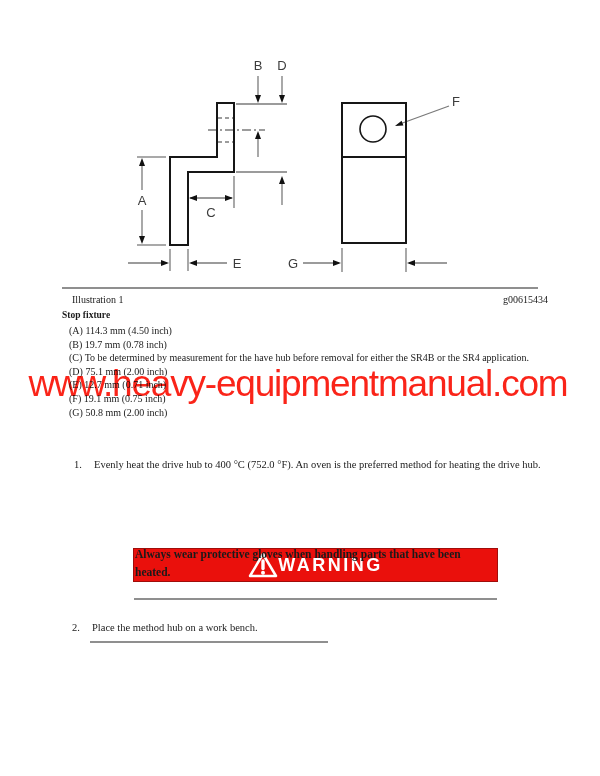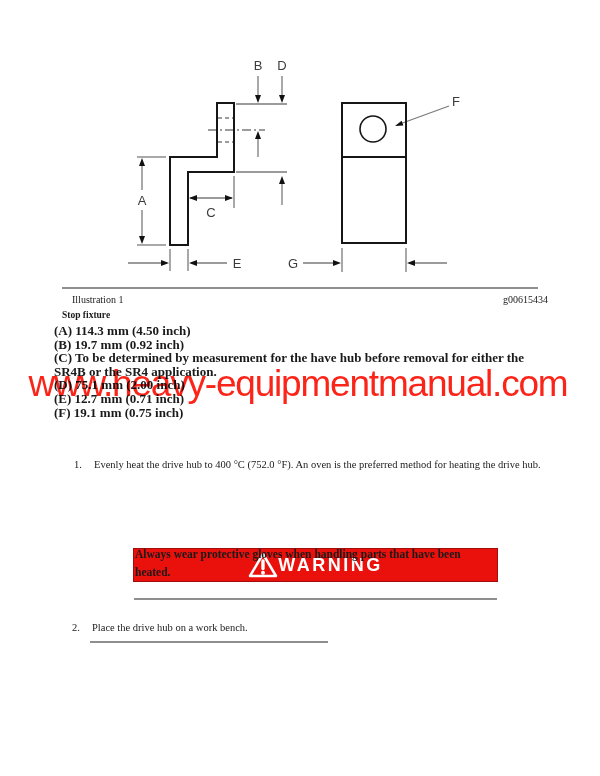--- a/index.html
+++ b/index.html
@@ -4,21 +4,21 @@
 <style>
   html,body{margin:0;padding:0;background:#fff;}
   .page{position:relative;width:600px;height:776px;background:#fff;overflow:hidden;
         font-family:"Liberation Serif",serif;color:#1a1a1a;}
   .abs{position:absolute;}
   svg text{font-family:"Liberation Sans",sans-serif;font-size:13px;fill:#3c3c3c;}
   .rule{position:absolute;height:2px;background:#8f8f8f;}
   .caption-row{position:absolute;top:294px;left:72px;width:476px;display:flex;
                justify-content:space-between;font-size:10px;}
   .fixture-title{position:absolute;top:310px;left:62px;font-size:9.5px;font-weight:bold;}
-  .dims{position:absolute;top:324px;left:54px;width:478px;font-size:13px;line-height:13.6px;font-weight:bold;}
+  .dims{position:absolute;top:324px;left:69px;width:478px;font-size:10px;line-height:13.6px;}
   .note-line{position:absolute;top:429px;left:85px;width:460px;font-size:10.5px;}
   .note-line b{font-weight:bold;}
   .step{position:absolute;display:flex;font-size:10.5px;line-height:16.5px;}
   .step .num{width:15px;flex:none;}
   .step .txt{margin-left:5px;}
   .step1{top:457px;left:74px;width:475px;}
   .step1 .txt{width:452px;}
   .step2{top:620px;left:72px;width:400px;}
   .warning-banner{position:absolute;top:500px;left:133px;width:365px;height:34px;
                   background:#ea100c;border:1px solid #a00d0a;box-sizing:border-box;
@@ -104,25 +104,26 @@
 
   <div class="caption-row">
     <span>Illustration 1</span>
     <span>g00615434</span>
   </div>
 
   <div class="fixture-title">Stop fixture</div>
 
   <div class="dims">
     <div>(A) 114.3 mm (4.50 inch)</div>
-    <div>(B) 19.7 mm (0.92 inch)</div>
+    <div>(B) 19.7 mm (0.78 inch)</div>
     <div>(C) To be determined by measurement for the have hub before removal for either the SR4B or the SR4 application.</div>
     <div>(D) 75.1 mm (2.00 inch)</div>
     <div>(E) 12.7 mm (0.71 inch)</div>
     <div>(F) 19.1 mm (0.75 inch)</div>
+    <div>(G) 50.8 mm (2.00 inch)</div>
   </div>
 
   <div class="watermark">www.heavy-equipmentmanual.com</div>
 
 
   <div class="step step1">
     <span class="num">1.</span>
     <span class="txt">Evenly heat the drive hub to 400 °C (752.0 °F). An oven is the preferred method for heating the drive hub.</span>
   </div>
 
@@ -134,18 +135,18 @@
     </svg>
     <span class="warning-title">WARNING</span>
   </div>
 
   <div class="warning-body">Always wear protective gloves when handling parts that have been heated.</div>
 
   <div class="rule" style="top:598px;left:134px;width:363px;"></div>
 
   <div class="step step2">
     <span class="num">2.</span>
-    <span class="txt">Place the drive hub on a work bench.</span>
+    <span class="txt">Place the method hub on a work bench.</span>
   </div>
 
   <div class="rule" style="top:641px;left:90px;width:238px;"></div>
 
 </div>
 
 </body></html>

